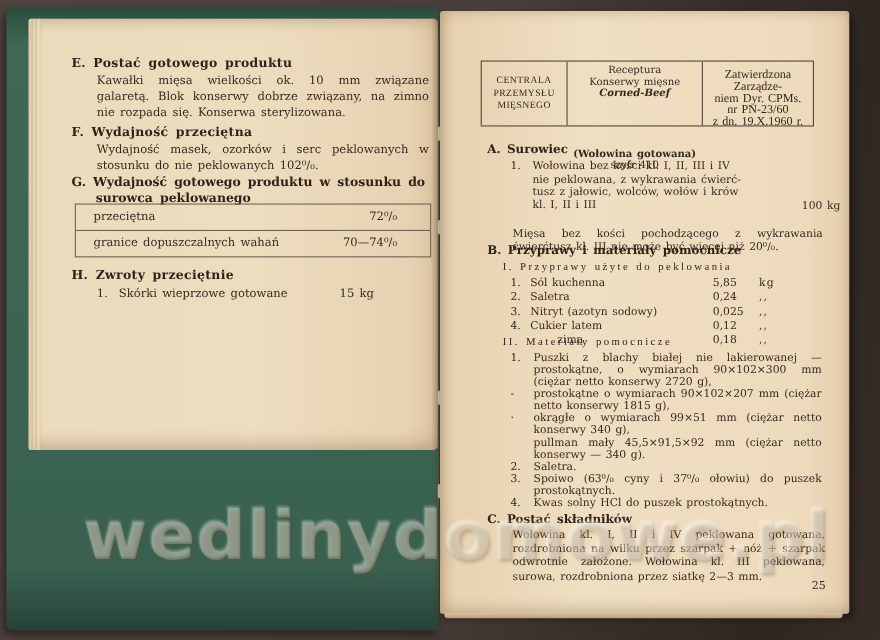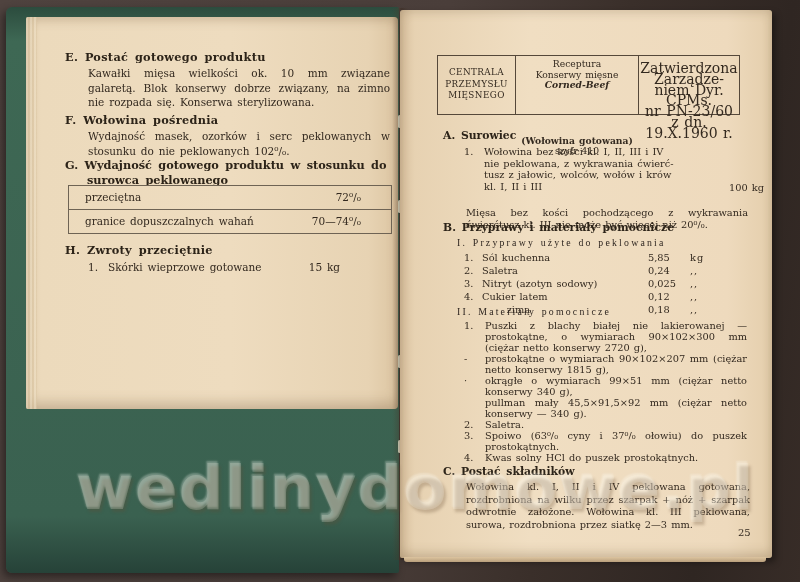--- a/index.html
+++ b/index.html
@@ -57,22 +57,22 @@
   .h-row .no{width:20px;}
   .h-row .nm{flex:1;}
   
   .rp{position:absolute;inset:0;font-size:9.8px;line-height:11.6px;word-spacing:1px;}
   .rp .head{position:absolute;font-weight:bold;font-size:10.8px;word-spacing:2px;color:#2c2318;}
   .hdr-table{position:absolute;left:37px;top:45px;width:301px;height:58px;border:1px solid #55483a;display:flex;text-align:center;}
   .hdr-cell{border-right:1px solid #55483a;box-sizing:border-box;}
   .hdr-cell:last-child{border-right:none;}
   .hc1{width:78px;font-size:8.8px;line-height:11.5px;padding-top:11px;letter-spacing:.4px;}
   .hc2{width:123px;font-size:9.2px;line-height:10.6px;padding-top:3px;}
-  .hc3{width:100px;font-size:14px;line-height:10.8px;padding-top:7px;text-align:center;}
-  .pre{white-space:pre-line;}
+  .hc3{width:100px;font-size:11px;line-height:10.8px;padding-top:7px;text-align:center;}
+  .pre{white-space:pre-line;font-family:Liberation Serif, serif;}
   .a-item{position:absolute;left:64px;top:136px;width:300px;}
   .a-item .no{position:absolute;left:0;top:0;}
   .a-item .lines{margin-left:20px;width:210px;white-space:pre-line;}
   .a-item .val{position:absolute;right:0;top:36px;}
   .a-note{position:absolute;left:66px;top:197px;width:282px;text-align:justify;}
   .sub{position:absolute;left:57px;letter-spacing:2.2px;color:#2f2620;font-family:Liberation Serif, serif;}
   .spices{position:absolute;left:64px;top:241px;width:246px;}
   .sp-row{display:flex;height:13px;line-height:13px;}
   .sp-row .no{width:18px;}
   .sp-row .nm{width:166px;}
@@ -100,21 +100,21 @@
 <div class="scene">
 
   <div class="cover"></div>
 
   <div class="page page-left">
     <div class="lp">
 
       <div class="head" style="left:39px;top:33px;">E. Postać gotowego produktu</div>
       <div class="para" style="left:62px;top:49px;">Kawałki mięsa wielkości ok. 10 mm związane galaretą. Blok konserwy dobrze związany, na zimno nie rozpada się. Konserwa sterylizowana.</div>
 
-      <div class="head" style="left:39px;top:96px;">F. Wołowina pośrednia</div>
+      <div class="head" style="left:39px;top:96px;">F. Wydajność przeciętna</div>
       <div class="para" style="left:62px;top:112px;">Wydajność masek, ozorków i serc peklowanych w stosunku do nie peklowanych 102⁰/₀.</div>
 
       <div class="g-head" style="left:39px;top:141px;">G. Wydajność gotowego produktu w stosunku do surowca peklowanego</div>
 
       <div class="g-table">
         <div class="g-row">
           <span class="lbl">przeciętna</span>
           <span class="val">72⁰/₀</span>
         </div>
         <div class="g-row">

